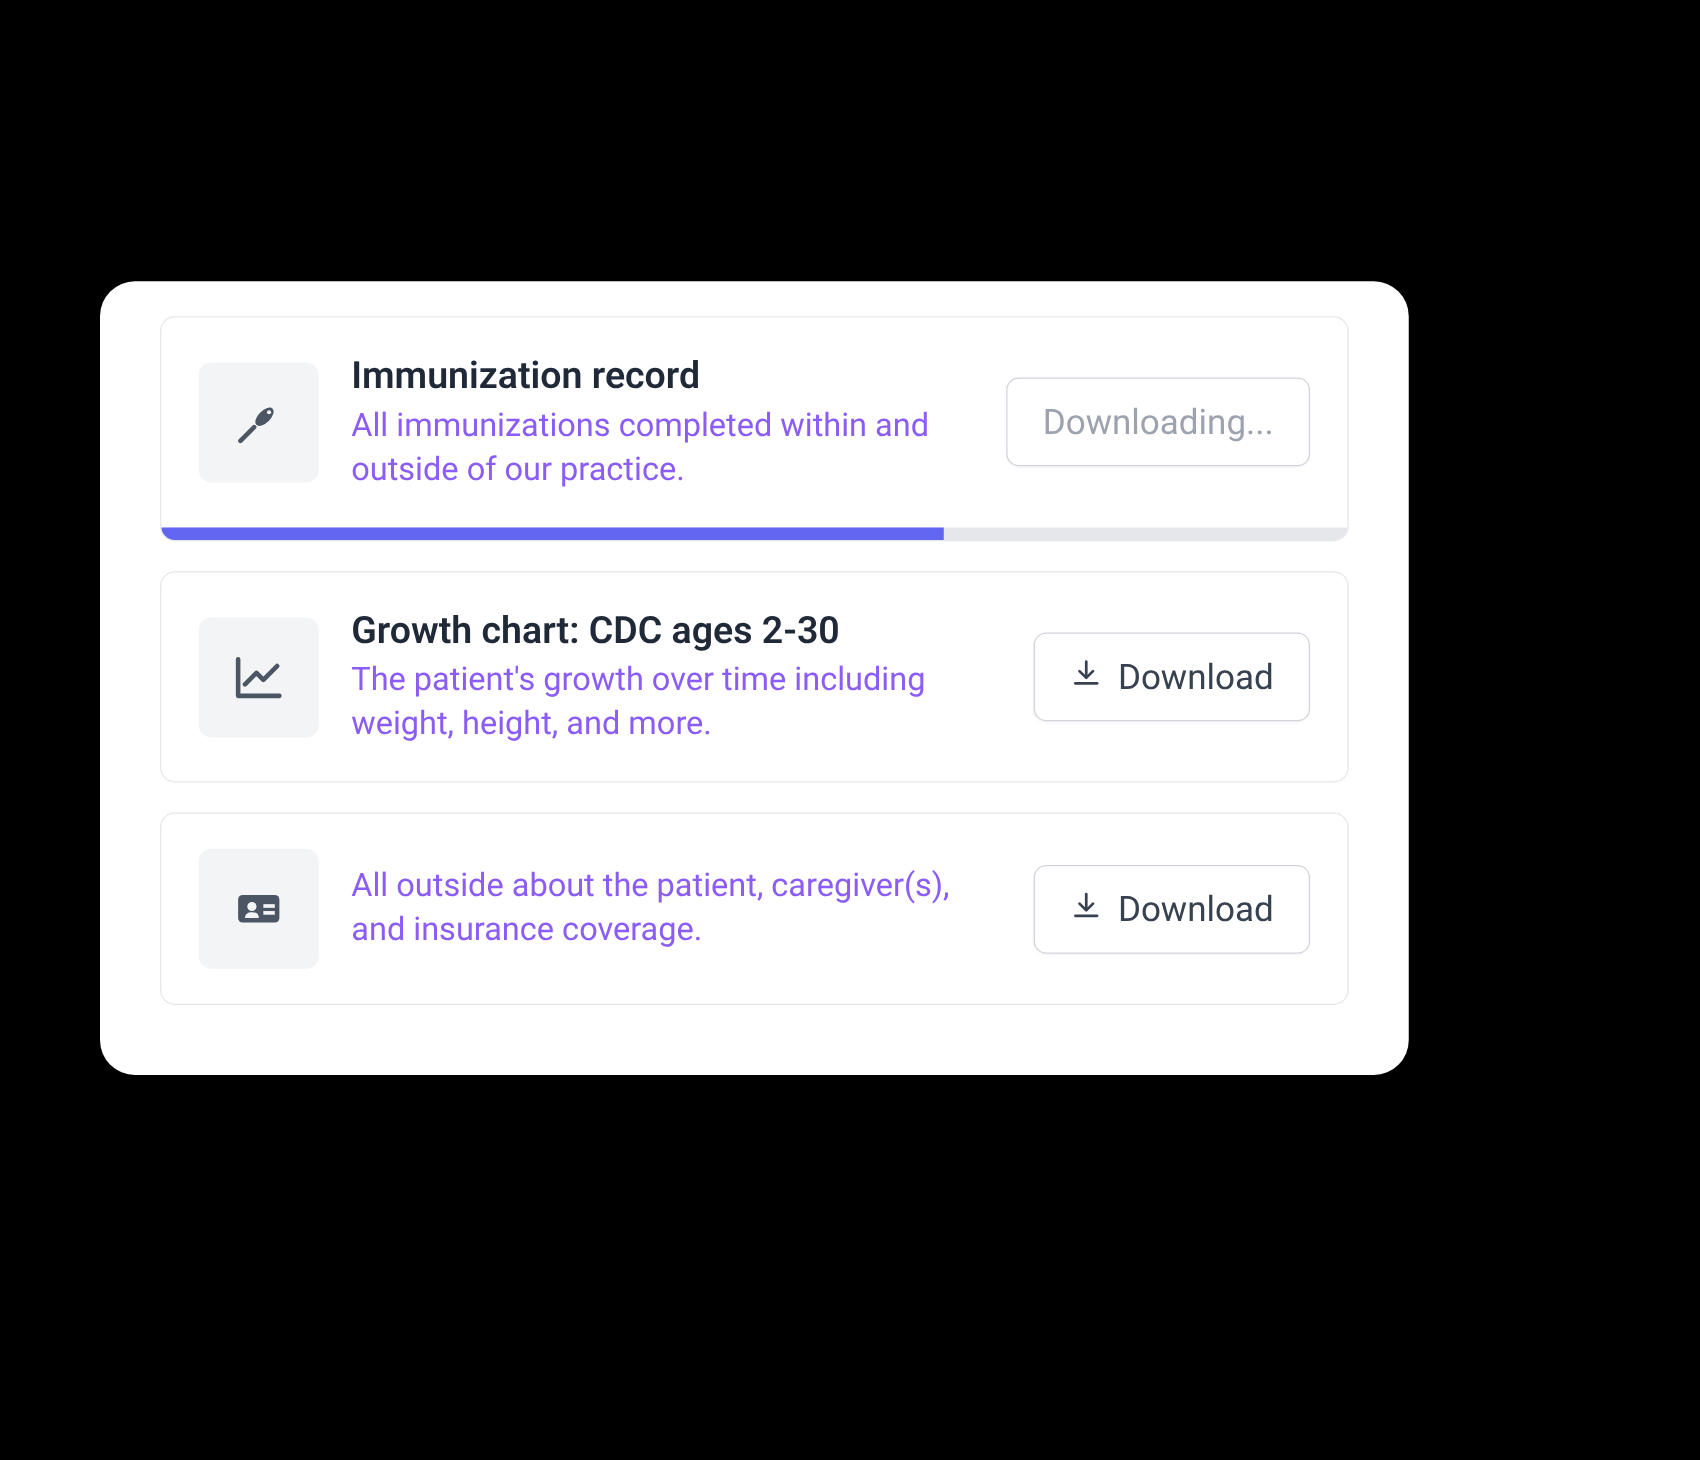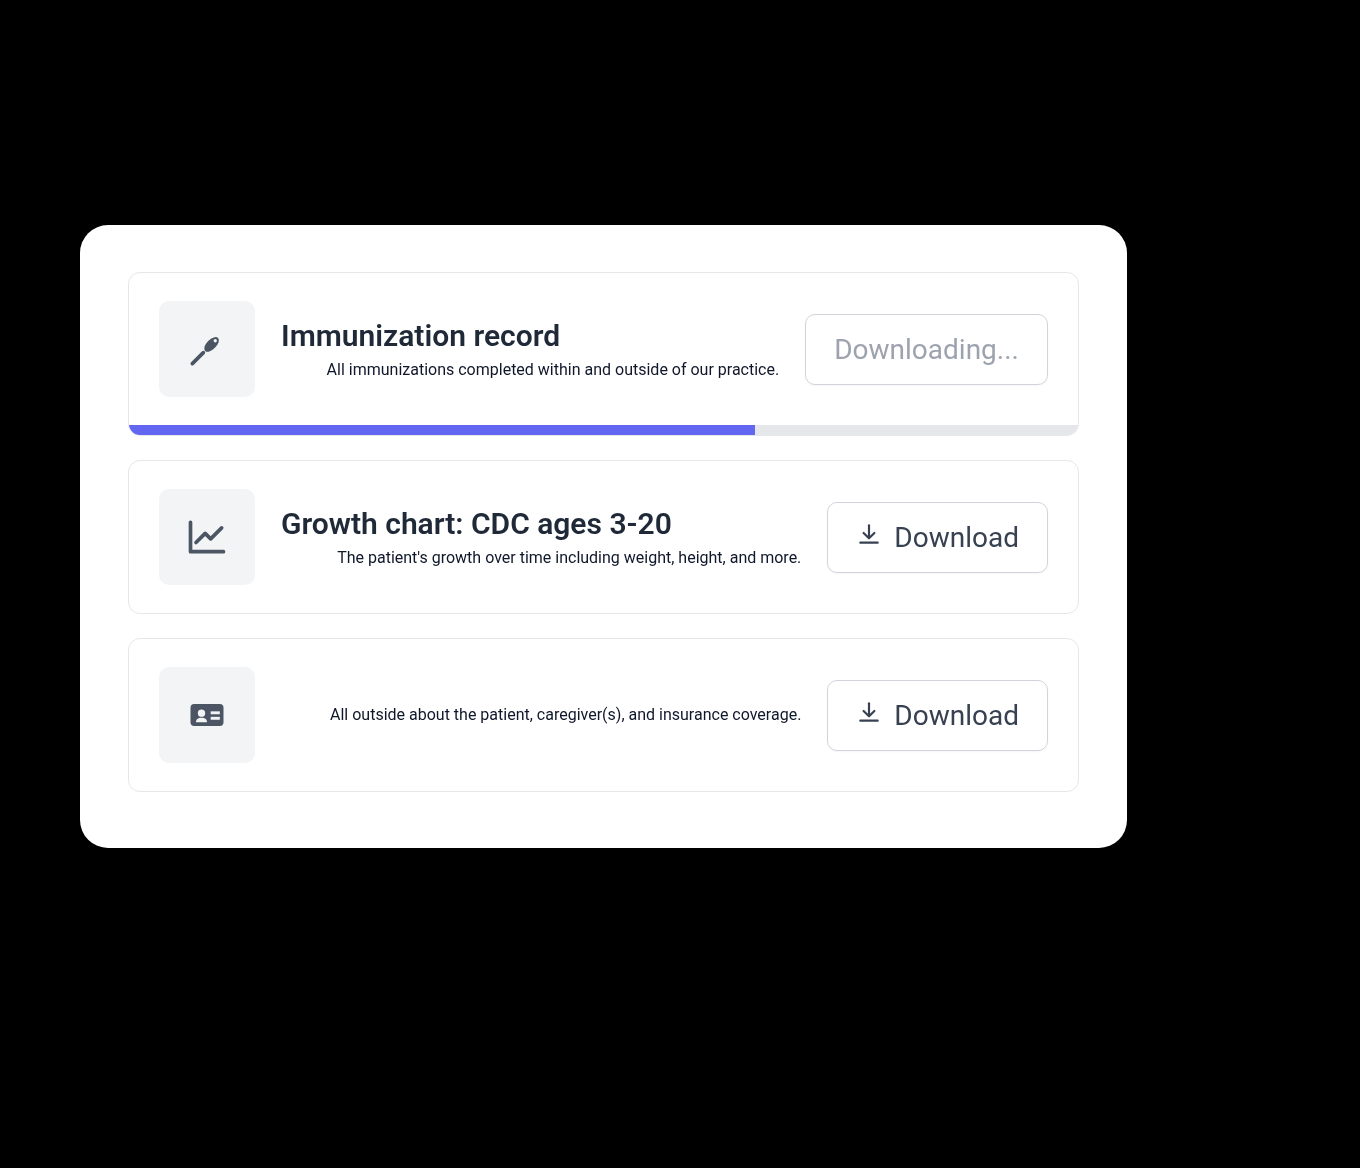--- a/index.html
+++ b/index.html
@@ -10,21 +10,21 @@
     font-family: -apple-system, BlinkMacSystemFont, "Segoe UI", Roboto, sans-serif;
     position: relative;
   }
   .panel {
     position: absolute;
     left: 80px;
     top: 225px;
     width: 1047px;
     background: #fff;
     border-radius: 28px;
-    padding: 47px 48px 56px 48px;
+    padding: 28px 48px 56px 48px;
     box-shadow: 0 8px 40px rgba(0,0,0,0.2);
   }
   .card {
     border: 1px solid #E5E7EB;
     border-radius: 12px;
     margin-bottom: 24px;
     overflow: hidden;
     background: #fff;
   }
   .card:last-child { margin-bottom: 0; }
@@ -47,25 +47,24 @@
   .icon-box svg { width: 44px; height: 44px; }
   .text-block { flex: 1; min-width: 0; }
   .title {
     font-size: 30px;
     font-weight: 600;
     color: #1F2937;
     margin-bottom: 4px;
     line-height: 1.25;
   }
   .desc {
-    font-size: 16px;
-    color: #0f172a;
+    font-size: 26px;
+    color: #8b5cf6;
     line-height: 1.35;
     max-width: 560px;
-    text-align: right;
   }
   .btn {
     border: 1px solid #D1D5DB;
     background: #fff;
     border-radius: 10px;
     padding: 18px 28px;
     font-size: 28px;
     color: #374151;
     display: flex;
     align-items: flex-start;
@@ -119,21 +118,21 @@
 
   <div class="card">
     <div class="card-row">
       <div class="icon-box">
         <svg viewBox="0 0 24 24" fill="none" stroke="#4B5563" stroke-width="2" stroke-linecap="round" stroke-linejoin="round">
           <path d="M3 4 L3 20 L21 20"></path>
           <path d="M6 15 L11 10 L14 13 L20 7"></path>
         </svg>
       </div>
       <div class="text-block">
-        <div class="title">Growth chart: CDC ages 3-20</div>
+        <div class="title">Growth chart: CDC ages 2-30</div>
         <div class="desc">The patient's growth over time including weight, height, and more.</div>
       </div>
       <button class="btn">
         <span>
           <svg viewBox="0 0 24 24" fill="none" stroke="#374151" stroke-width="2" stroke-linecap="round" stroke-linejoin="round">
             <path d="M12 4 L12 15"></path>
             <path d="M7 11 L12 16 L17 11"></path>
             <path d="M4 20 L20 20"></path>
           </svg>
         </span>

